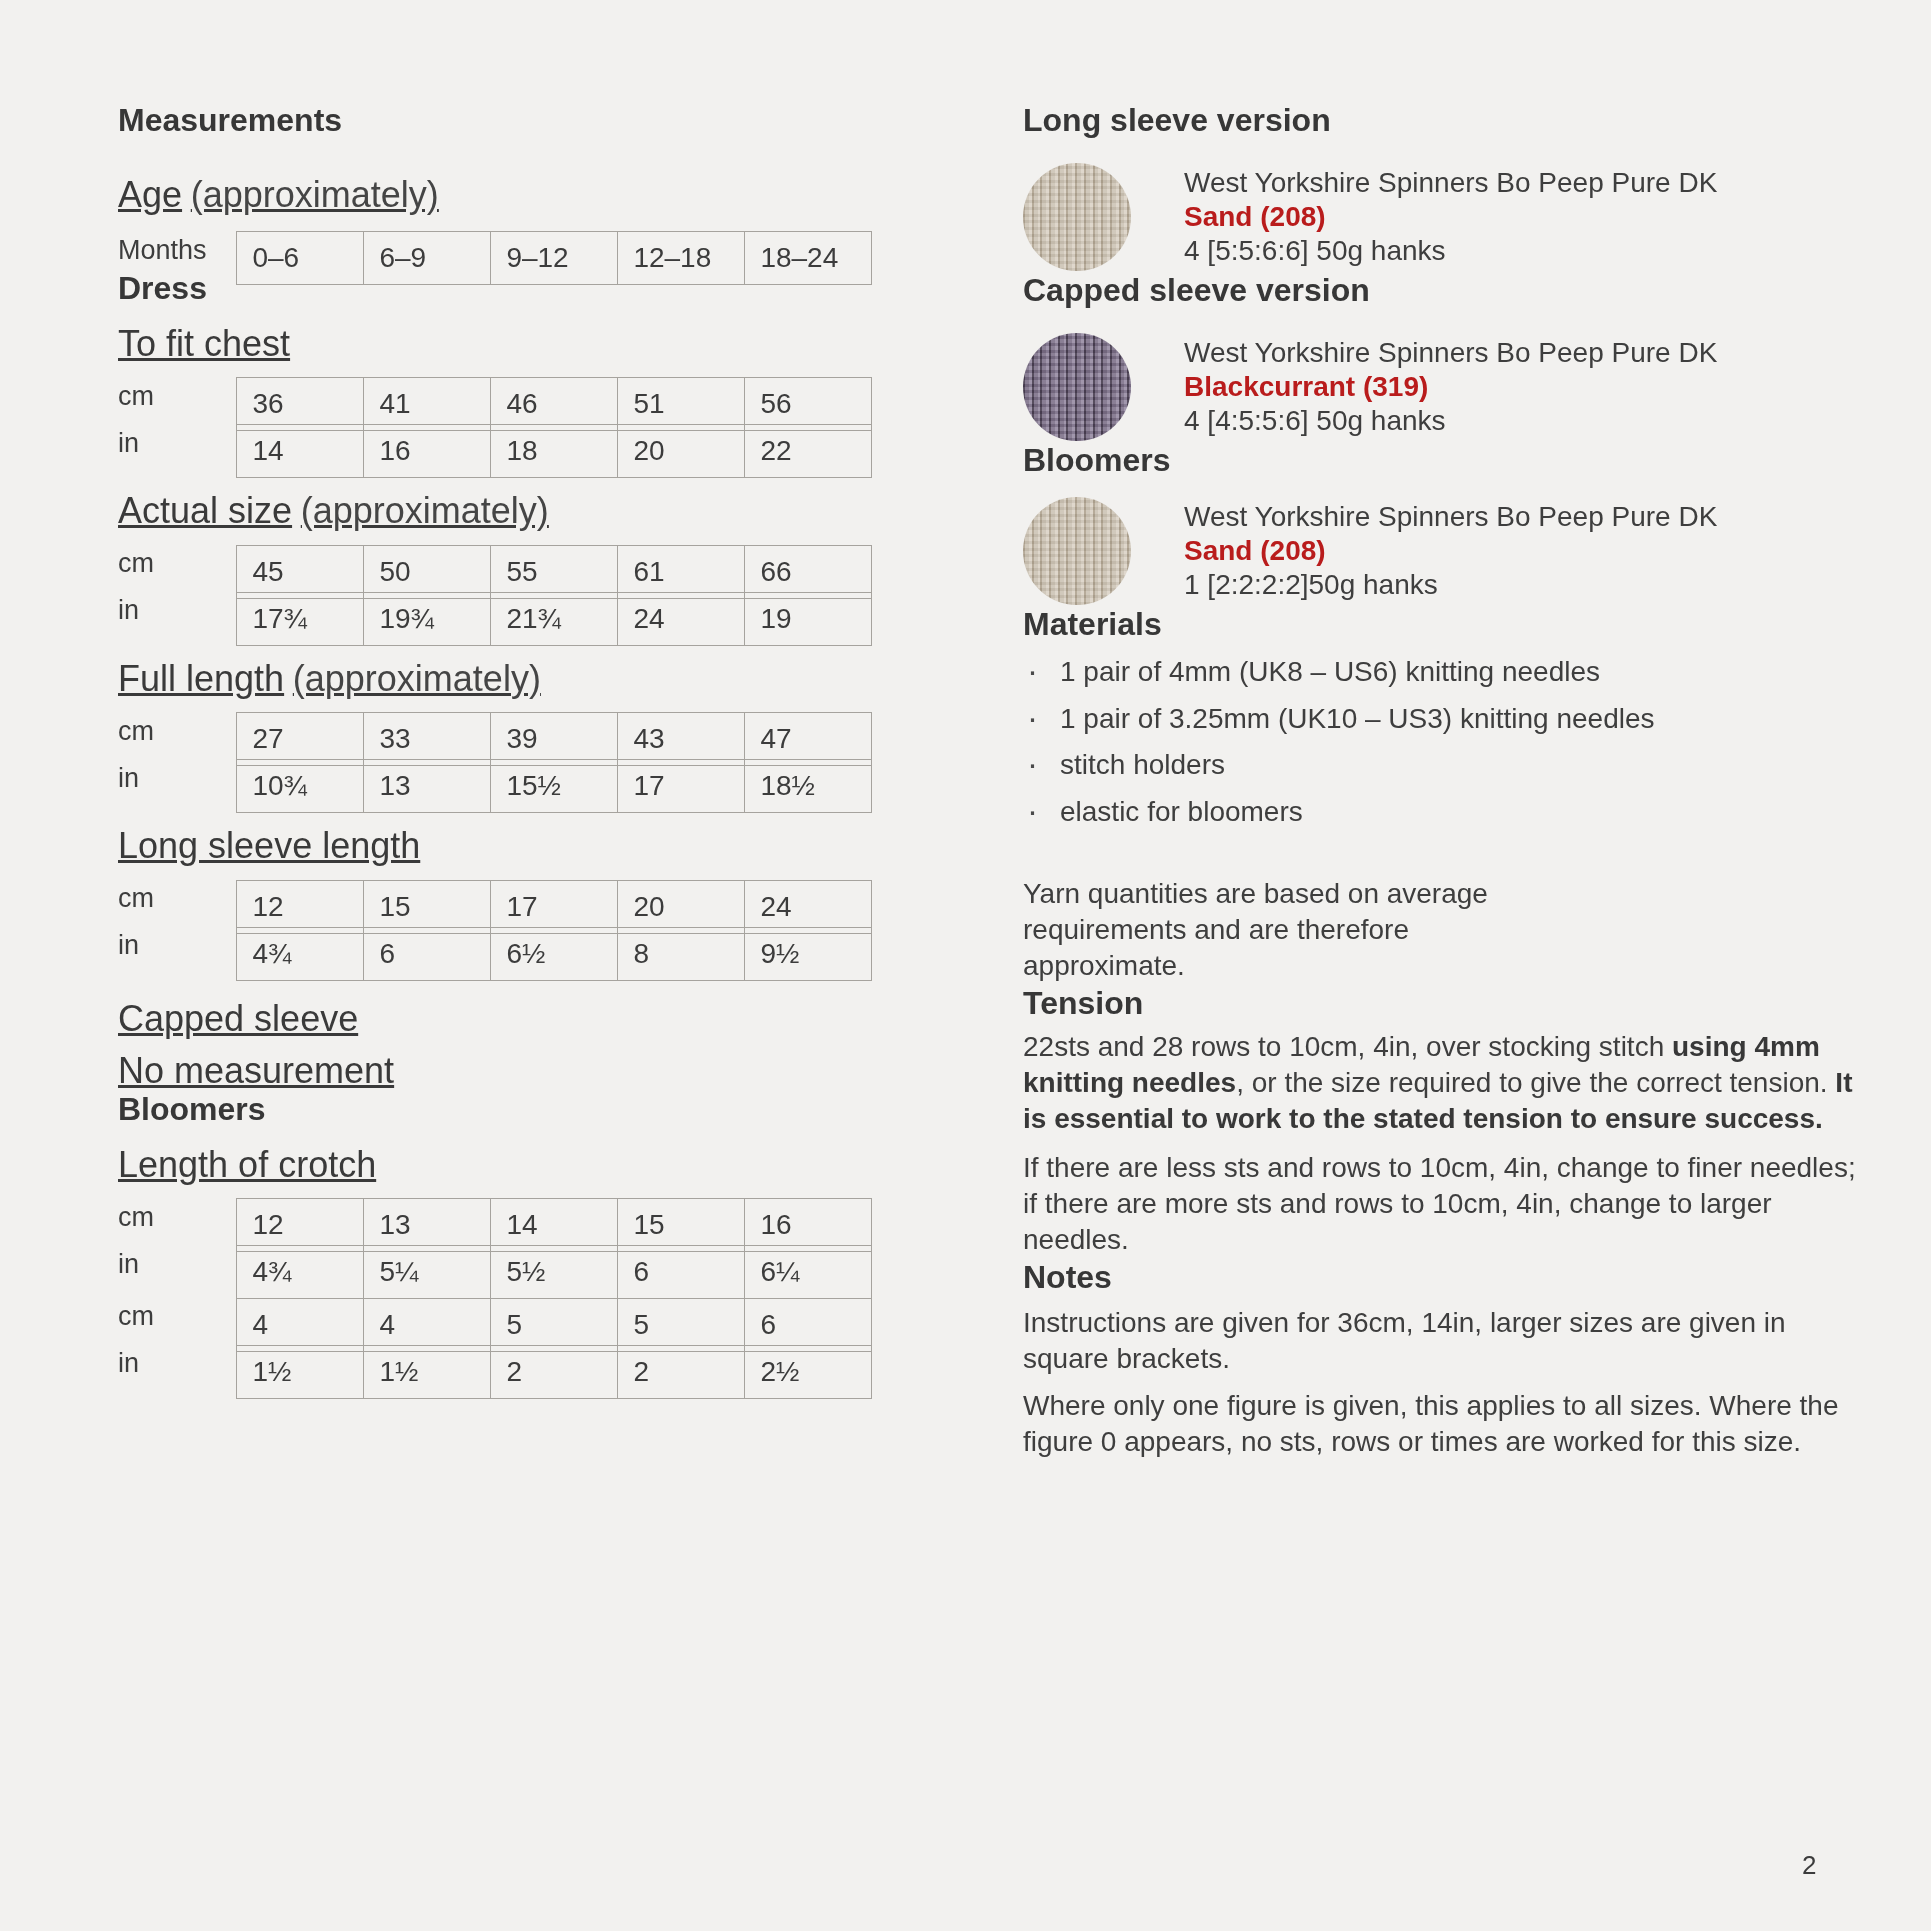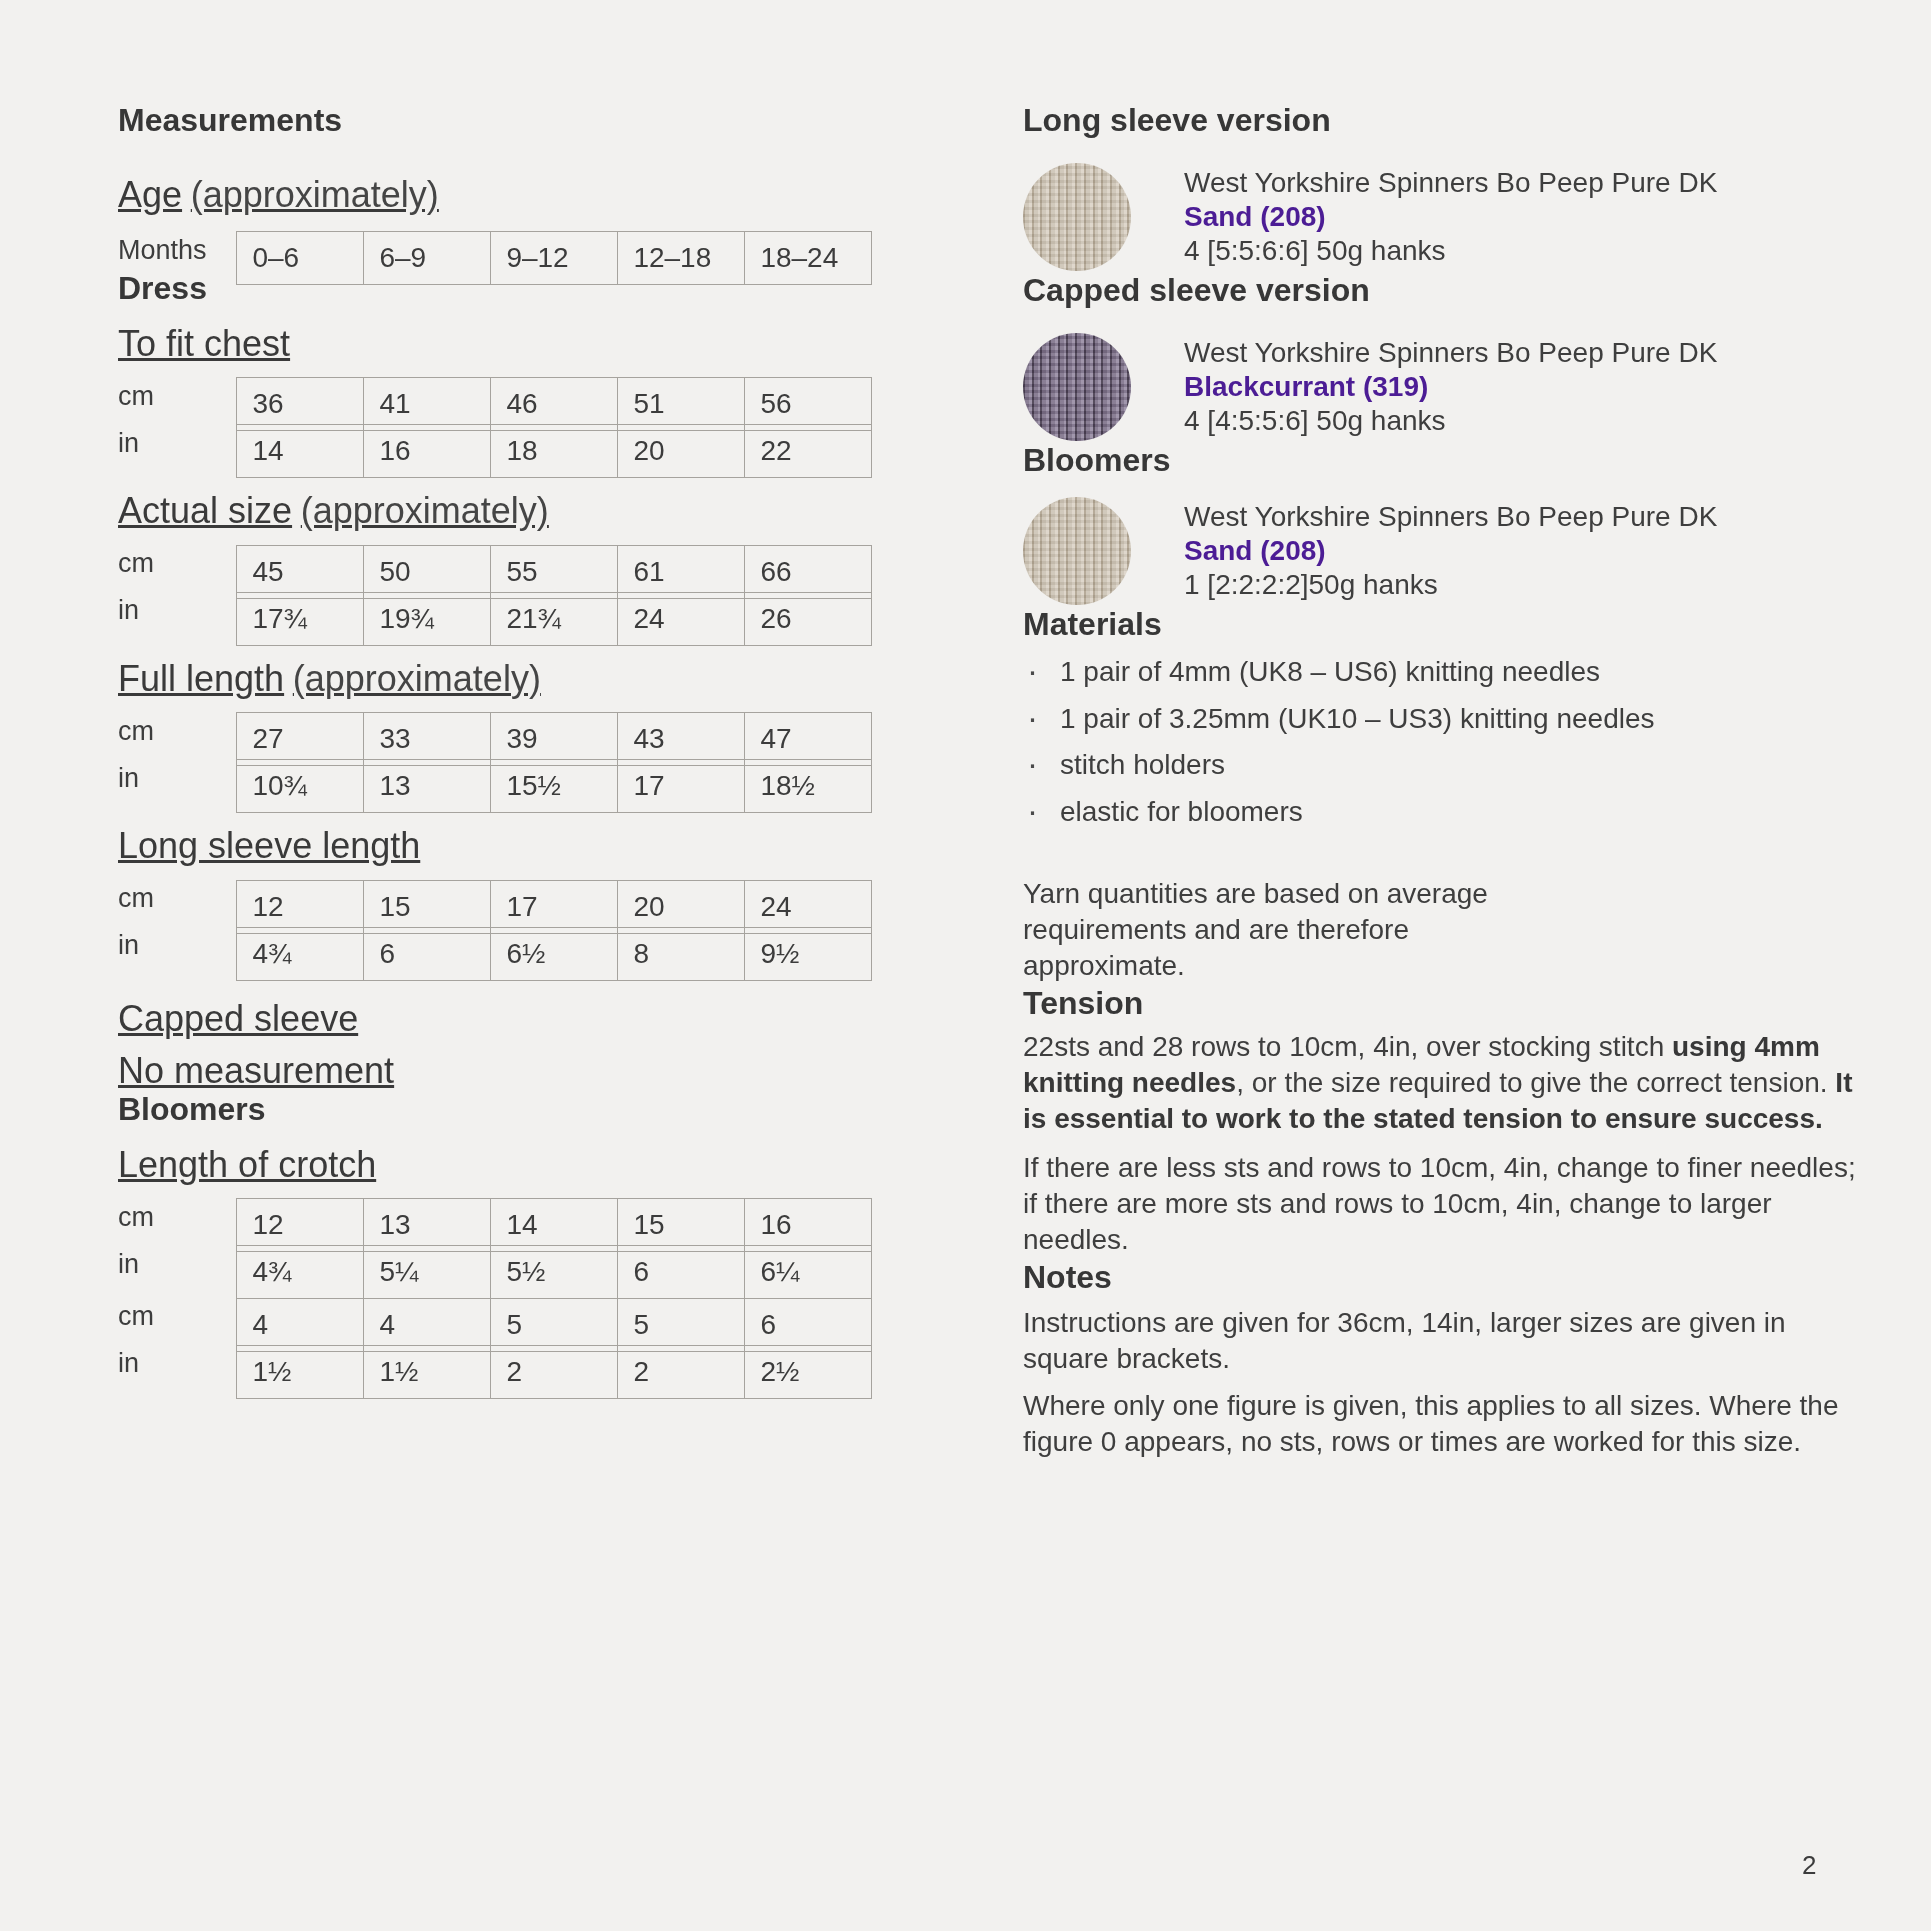--- a/index.html
+++ b/index.html
@@ -50,21 +50,21 @@
     background-image:
       repeating-linear-gradient(0deg, rgba(90,80,60,0.10) 0 2.9px, rgba(255,255,255,0.05) 2.9px 6.8px),
       repeating-linear-gradient(90deg, var(--sand-dark) 0 1.9px, var(--sand) 1.9px 5.8px, var(--sand-light) 5.8px 8.7px);
   }
   .swatch--blackcurrant {
     background-image:
       repeating-linear-gradient(0deg, rgba(30,20,40,0.18) 0 2.9px, rgba(255,255,255,0.05) 2.9px 6.8px),
       repeating-linear-gradient(90deg, var(--bc-dark) 0 1.9px, var(--bc) 1.9px 5.8px, var(--bc-light) 5.8px 8.7px);
   }
   .yarn-text { margin-left: 35px; font-size: 28px; line-height: 34px; color: #3e3e3e; }
-  .yarn-text .shade { font-weight: 700; color: #4c1d95; }
+  .yarn-text .shade { font-weight: 700; color: #b91c1c; }
 
   .h2-capped  { margin-top: 62px; }
   .h2-rbloomers { margin-top: 82px; }
   .h2-materials { margin-top: 60px; }
   .h2-tension { margin-top: 56px; }
   .h2-notes { margin-top: 50px; }
 
   ul.materials { list-style: none; margin: 9.7px 0 0 0; padding: 0; }
   ul.materials li {
     position: relative; padding-left: 37px;
@@ -156,21 +156,21 @@
             <div class="mt-cell">66</div>
           </div>
         </div>
         <div class="mt-row">
           <div class="mt-label">in</div>
           <div class="mt-cells">
             <div class="mt-cell">17¾</div>
             <div class="mt-cell">19¾</div>
             <div class="mt-cell">21¾</div>
             <div class="mt-cell">24</div>
-            <div class="mt-cell">26</div>
+            <div class="mt-cell">19</div>
           </div>
         </div>
       </div>
 
     <div class="subline">
       <span>Full length</span><span class="suffix">(approximately)</span>
     </div>
     <div class="mtable">
         <div class="mt-row">
           <div class="mt-label">cm</div>

